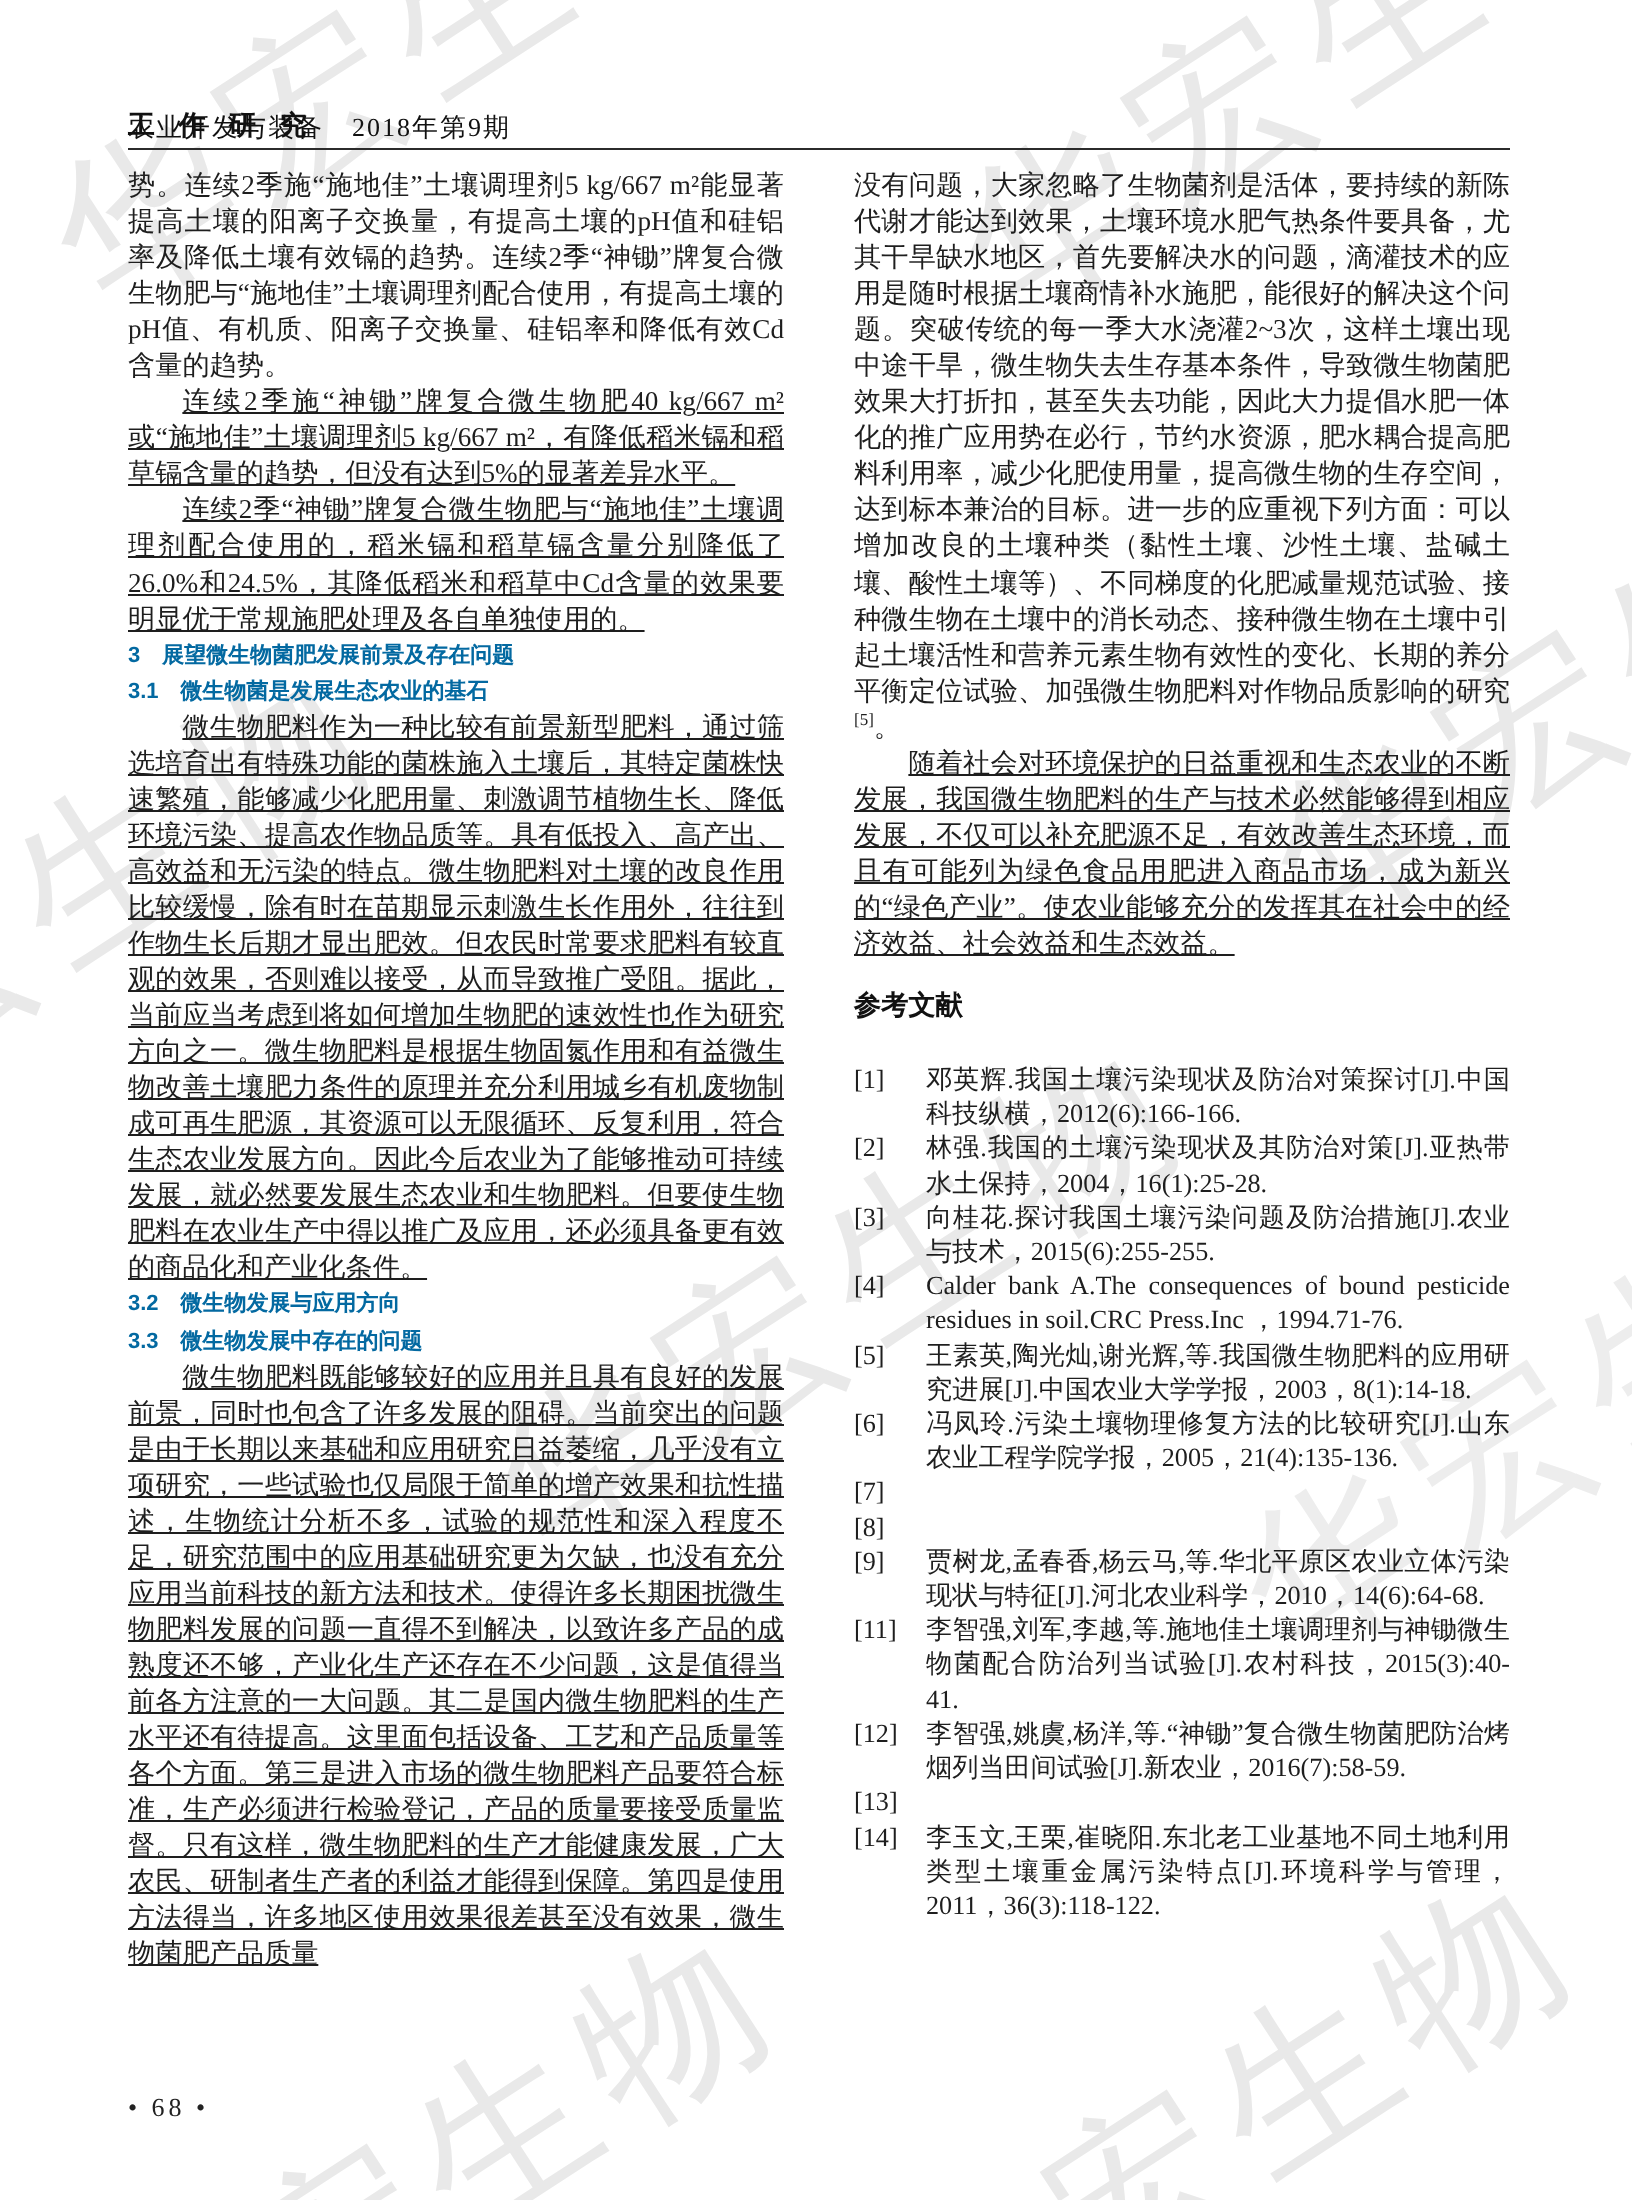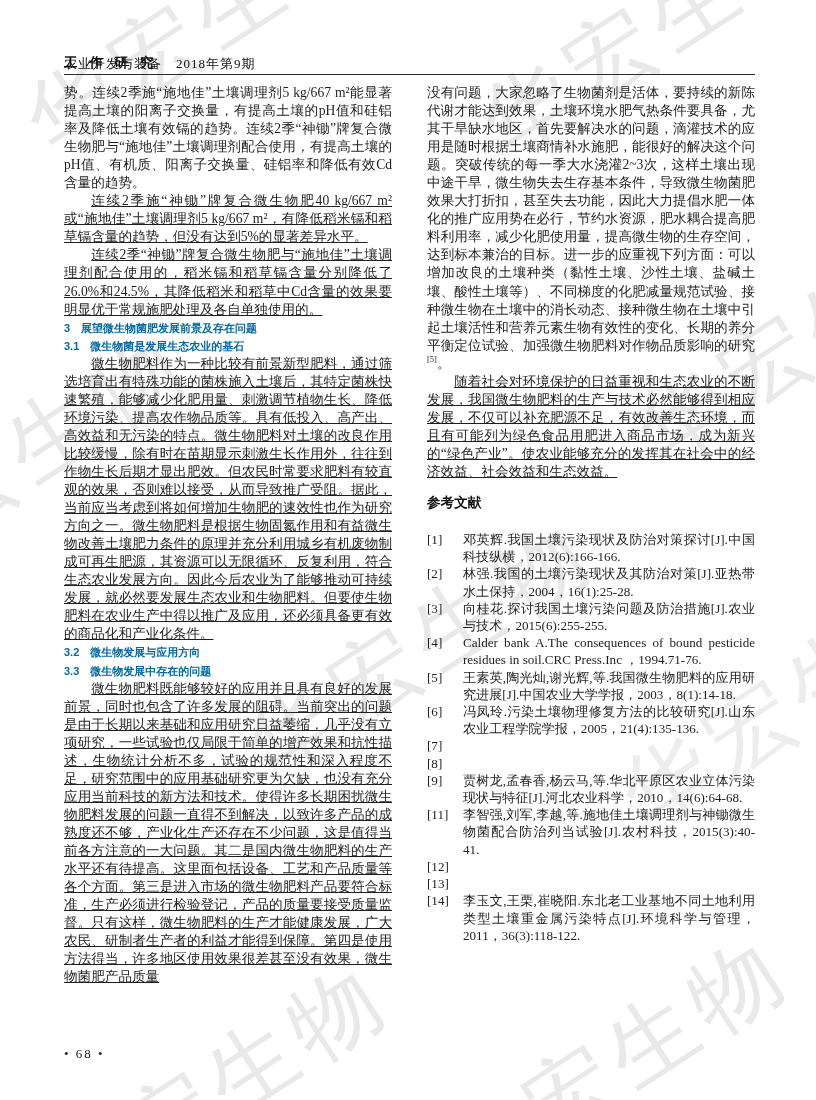--- a/index.html
+++ b/index.html
@@ -137,20 +137,21 @@
           <div class="ref">
             <span class="ref-num">[9]</span>
             <span class="ref-text">贾树龙,孟春香,杨云马,等.华北平原区农业立体污染现状与特征[J].河北农业科学，2010，14(6):64-68.</span>
           </div>
           <div class="ref">
             <span class="ref-num">[11]</span>
             <span class="ref-text">李智强,刘军,李越,等.施地佳土壤调理剂与神锄微生物菌配合防治列当试验[J].农村科技，2015(3):40-41.</span>
           </div>
           <div class="ref">
             <span class="ref-num">[12]</span>
+            <span class="ref-text">李智强,姚虞,杨洋,等.“神锄”复合微生物菌肥防治烤烟列当田间试验[J].新农业，2016(7):58-59.</span>
           </div>
           <div class="ref">
             <span class="ref-num">[13]</span>
           </div>
           <div class="ref">
             <span class="ref-num">[14]</span>
             <span class="ref-text">李玉文,王栗,崔晓阳.东北老工业基地不同土地利用类型土壤重金属污染特点[J].环境科学与管理，2011，36(3):118-122.</span>
           </div>
         </div>
     </div>

